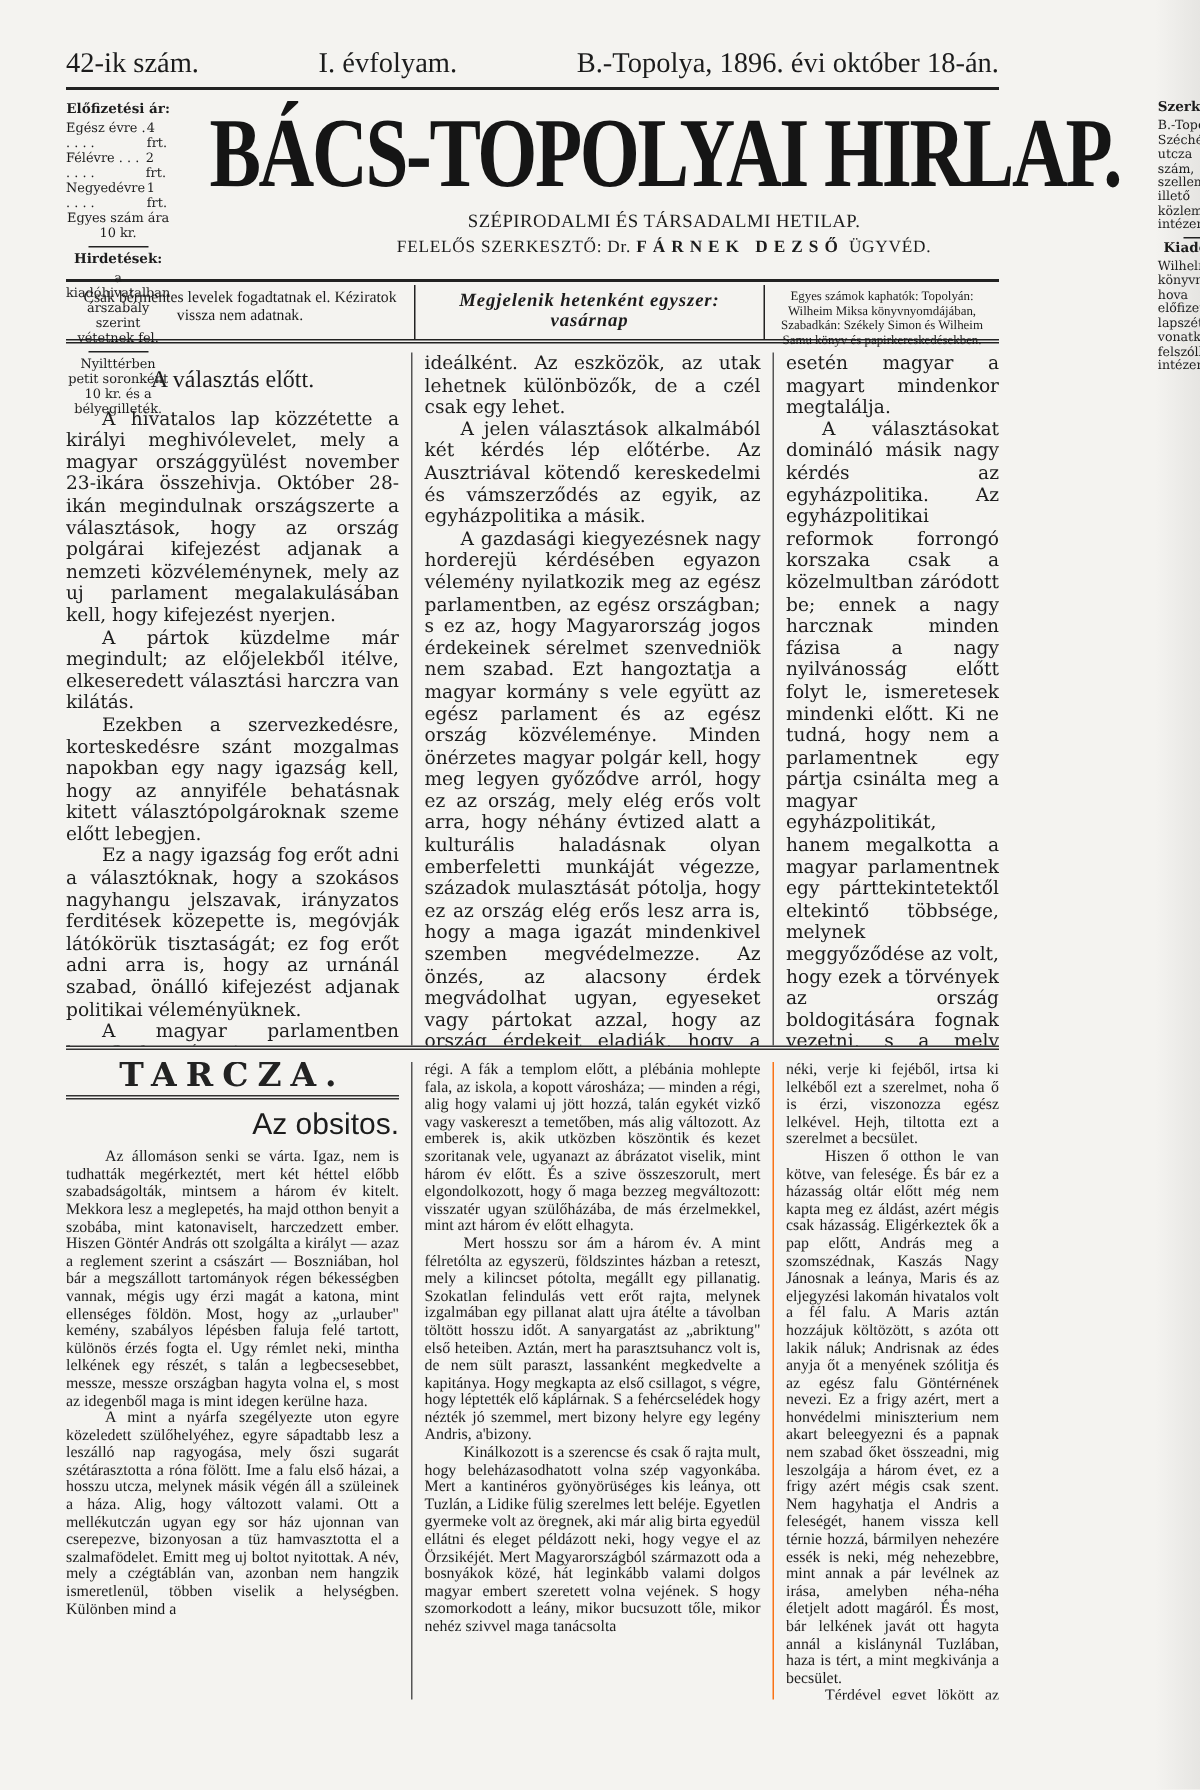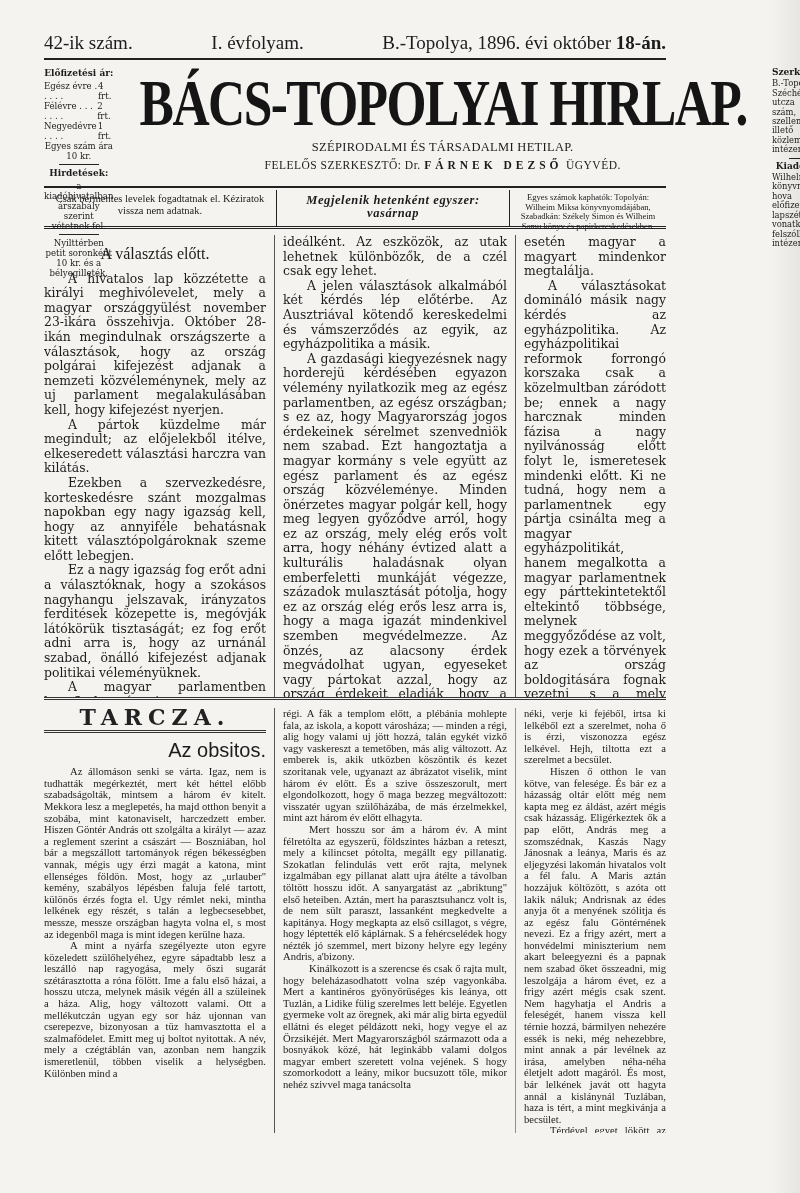--- a/index.html
+++ b/index.html
@@ -16,21 +16,21 @@
   .rightmargin {
     position: absolute; left: 770px; top: 0; width: 30px; height: 1193px;
     background: linear-gradient(to right, #f4f3f0, #e6e5e2);
   }
   .topbar {
     display: flex; justify-content: space-between; align-items: baseline;
     height: 26px; border-bottom: 2px solid #222;
     font-family: "Liberation Serif", serif; font-size: 19px;
   }
   .topbar .num { font-size: 19px; }
-  .topbar .date b { font-weight: bold; }
+  .topbar .date b { font-weight: normal; }
   .masthead { display: flex; height: 124px; border-bottom: 2px solid #222; margin-top: 2px; }
   .mh-left { width: 118px; font-size: 8.6px; line-height: 10px; padding-top: 6px; }
   .mh-left .h { text-align: center; font-weight: bold; font-size: 9px; margin-bottom: 3px; }
   .price-row { display: flex; justify-content: space-between; }
   .mh-left .c { text-align: center; }
   .mh-left hr { width: 40px; border: 0; border-top: 1.5px solid #222; margin: 3px auto; }
   .mh-center { flex: 1; text-align: center; padding-top: 8px; }
   .title {
     font-family: "Liberation Serif", serif; font-weight: bold;
     font-size: 66px; line-height: 66px; letter-spacing: -2px;

